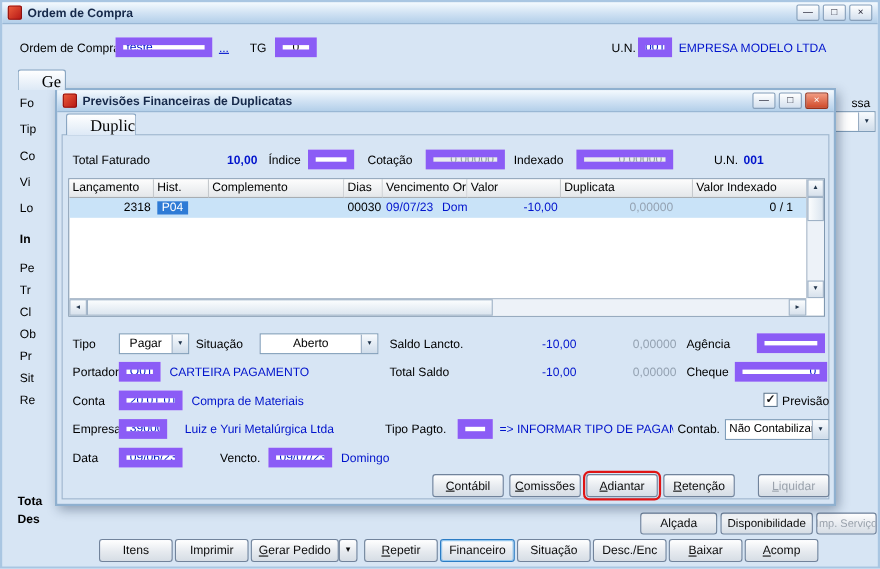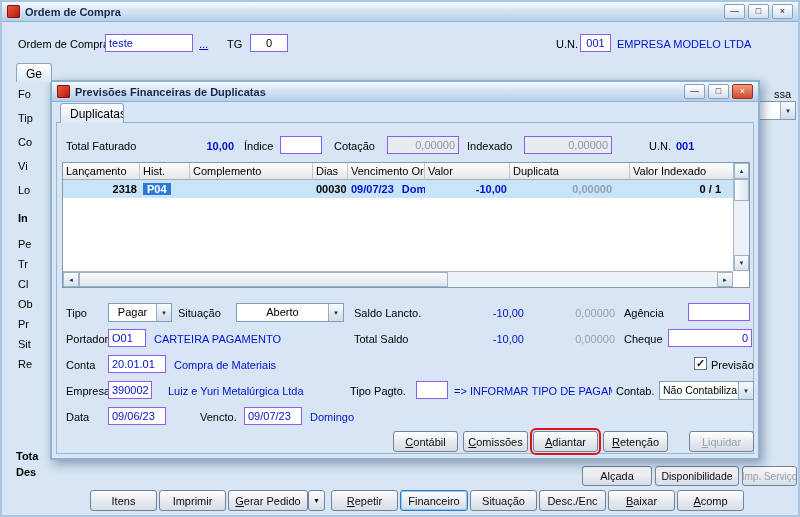--- a/index.html
+++ b/index.html
@@ -25,57 +25,57 @@
             box-shadow:3px 4px 10px rgba(20,40,70,.40); }
 
   
   .lbl { position:absolute; white-space:nowrap; font-size:11px; color:#000; }
   .b { font-weight:bold; }
   .blue { color:#0013cc; }
   .gray { color:#94a2b2; }
   .frag { overflow:hidden; width:32px; }
   .link { color:#0013cc; text-decoration:underline; }
 
-  .field { position:absolute; height:18px; background:#fff; border:1px solid #8b5cf6;
+  .field { position:absolute; height:18px; background:#fff; border:7px solid #8b5cf6;
            color:#0013cc; font-size:11px; padding:1px 3px; display:flex; align-items:center;
            white-space:nowrap; overflow:hidden; }
   .field.dis { background:#e9ecef; color:#8d98a4; }
   .field.r { justify-content:flex-end; }
   .field.c { justify-content:center; }
   .rv { position:absolute; text-align:right; white-space:nowrap; font-size:11px; }
 
   .combo { position:absolute; height:19px; background:#fff; border:1px solid #7f9db9;
            display:flex; align-items:stretch; overflow:hidden; }
   .combo .ctxt { flex:1; padding:2px 3px 0 3px; font-size:11px; color:#000; white-space:nowrap; overflow:hidden;text-align:center; }
   .combo .carr { width:15px; background:linear-gradient(#f8fbfe,#cfdcea); border-left:1px solid #98acc2;
                  display:flex; align-items:center; justify-content:center; font-size:6px; color:#1c3048; }
 
   .btn { position:absolute; height:21px; display:flex; align-items:center; justify-content:center;
          border:1px solid #71839b; border-radius:3px; font-size:11px; color:#0d0d0d;
          background:linear-gradient(#ffffff,#e6eaef 55%,#d6dde5); white-space:nowrap; overflow:hidden; }
   .btn.dis { color:#9aa2ac; }
   .btn.focused { border-color:#2b7cc4; box-shadow:inset 0 0 0 1px #92c6ee; }
   .btn.annot { outline:2px solid #df1414; outline-offset:1px; }
 
-  .tab { position:absolute; padding:3px 9px; font-size:12px; background:linear-gradient(#ffffff,#dde9f6);
-         border:1px solid #8aa6c2; border-bottom:none; border-radius:3px 3px 0 0; z-index:2; white-space:nowrap; overflow:hidden; }
+  .tab { position:absolute; padding:3px 21px; font-size:15px; background:linear-gradient(#ffffff,#dde9f6);
+         border:1px solid #8aa6c2; border-bottom:none; border-radius:3px 3px 0 0; z-index:2; white-space:nowrap; overflow:hidden;font-family:Liberation Serif, serif; }
   .panel { position:absolute; border:1px solid #9eb6ce; background:#d7e5f4; }
 
   .cb { position:absolute; width:13px; height:13px; background:#fff; border:1px solid #5f7890;
         font-size:11px; line-height:11px; font-weight:bold; text-align:center; color:#1a1a1a; }
 
   
   .grid { position:absolute; left:10px; top:80px; width:688px; height:126px; border:1px solid #8098b0; background:#fff; }
   .grid-main { position:absolute; left:0; top:0; right:16px; bottom:16px; overflow:hidden; }
   .ghr, .gdr { display:flex; width:672px; }
   .gh { background:linear-gradient(#fdfdfd,#e4e7ea); border-right:1px solid #c5c9cd; border-bottom:1px solid #a8adb2;
         padding:1px 3px; height:17px; display:flex; align-items:center; font-size:11px; white-space:nowrap; overflow:hidden; }
   .gc { padding:1px 3px; height:18px; display:flex; align-items:center; font-size:11px; white-space:nowrap; overflow:hidden; }
   .gc.r { justify-content:flex-end; }
-  .row-sel { background:#c9e3f8;font-weight:bold; }
+  .row-sel { background:#c9e3f8; }
   .hist-sel { background:#2e7bd6; color:#fff; padding:0 4px; }
   .vsb { position:absolute; right:0; top:0; bottom:16px; width:16px; background:#edf2f8; border-left:1px solid #aab8c8;
          display:flex; flex-direction:column; }
   .hsb { position:absolute; left:0; bottom:0; right:16px; height:16px; background:#edf2f8; border-top:1px solid #aab8c8;
          display:flex; }
   .sbtn { flex:0 0 16px; background:linear-gradient(#fbfdfe,#d7e1ec); border:1px solid #9fb2c6;
           font-size:6px; display:flex; align-items:center; justify-content:center; color:#23364c; }
   .sthumb-v { flex:0 0 22px; background:linear-gradient(90deg,#fbfdfe,#dbe5ef); border:1px solid #9fb2c6; }
   .sthumb-h { flex:0 0 55%; background:linear-gradient(#fbfdfe,#dbe5ef); border:1px solid #9fb2c6; }
   .strack { flex:1; }

